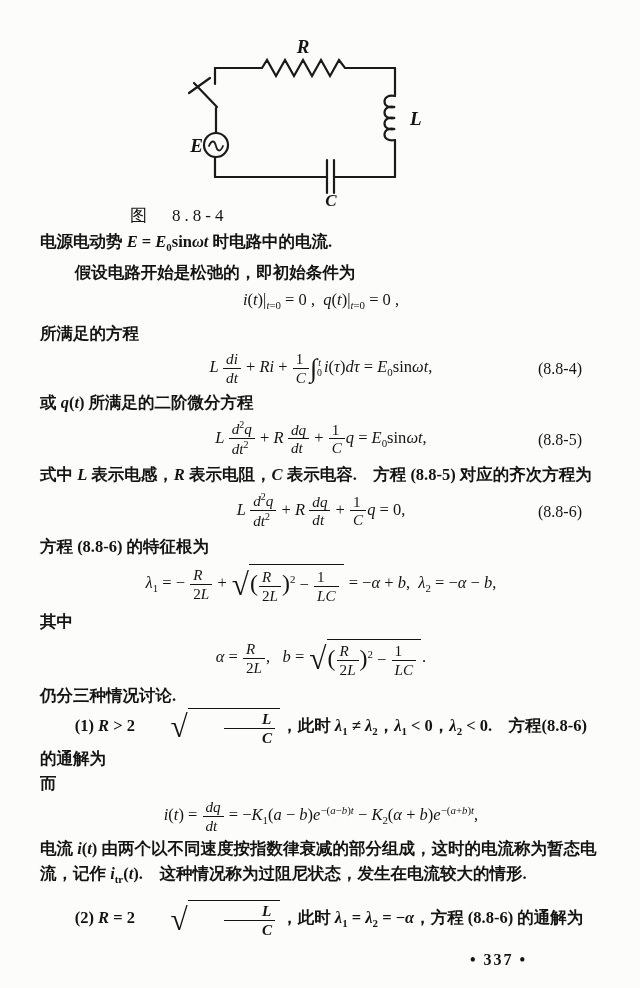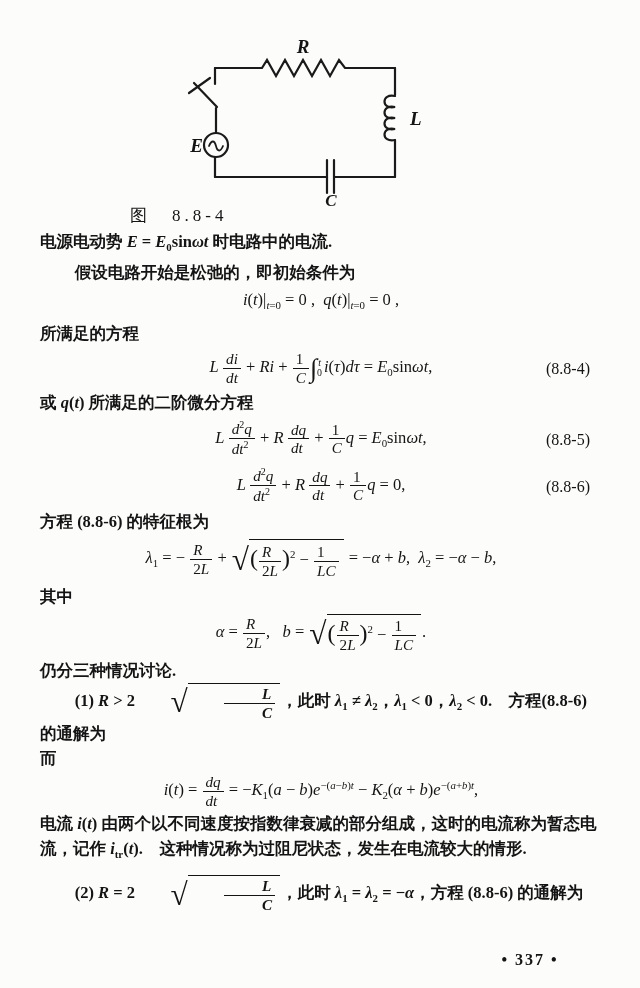--- a/index.html
+++ b/index.html
@@ -21,35 +21,35 @@
   
   .content{
     position:absolute;left:40px;top:229px;width:562px;
     font-size:16.5px;line-height:25px;
   }
   p{margin:0;font-weight:bold;}
   .indent{text-indent:2.1em;}
   .just{text-align:justify;}
   .eqrow{position:relative;text-align:center;padding:5px 0;}
   .eqrow.tight{padding:2px 0;}
-  .eqnum{position:absolute;right:12px;top:50%;transform:translateY(-50%);font-size:16px;}
+  .eqnum{position:absolute;right:20px;top:50%;transform:translateY(-50%);font-size:16px;}
   
   .m i{font-family:"Liberation Serif",serif;}
   .fr{display:inline-block;vertical-align:middle;text-align:left;line-height:1.05;font-size:0.92em;margin:0 1px;}
   .fn{display:block;border-bottom:1px solid #141414;padding:0 3px 1px;}
   .fd{display:block;padding:1px 3px 0;}
   .sq{display:inline-flex;align-items:center;vertical-align:middle;margin:0 1px;}
   .rx{font-size:1.9em;line-height:.8;font-style:normal;}
   .rd{border-top:1.5px solid #141414;padding:2px 4px 0 1px;display:inline-block;}
   .big{font-size:1.6em;vertical-align:middle;line-height:0;}
   .lims{display:inline-flex;flex-direction:column;justify-content:space-between;height:2em;font-size:0.6em;line-height:1;vertical-align:middle;margin-right:2px;}
   .bp{font-size:1.45em;line-height:0;vertical-align:-0.08em;font-style:normal;}
   sup,sub{font-size:0.66em;}
   
-  .page-num{position:absolute;left:470px;top:951px;width:120px;text-align:center;
+  .page-num{position:absolute;left:470px;top:951px;width:120px;text-align:left;
     font-size:16px;font-weight:bold;letter-spacing:2px;}
 </style>
 </head>
 <body>
 
 <div class="figure-wrap">
   <svg width="640" height="230" viewBox="0 0 640 230">
     <g stroke="#1a1a1a" stroke-width="2.2" fill="none" stroke-linecap="round">
 
       <g>
@@ -104,20 +104,21 @@
           <span><i>t</i></span>
           <span>0</span>
         </span><i>i</i>(<i>τ</i>)<i>dτ</i> = <i>E</i><sub>0</sub>sin<i>ωt</i>,</span>
     <span class="eqnum">(8.8-4)</span>
   </div>
   <p>或 <i>q</i>(<i>t</i>) 所满足的二阶微分方程</p>
   <div class="eqrow">
     <span class="eq"><i>L</i> <span class="fr"><span class="fn"><i>d</i><sup>2</sup><i>q</i></span><span class="fd"><i>dt</i><sup>2</sup></span></span> + <i>R</i> <span class="fr"><span class="fn"><i>dq</i></span><span class="fd"><i>dt</i></span></span> + <span class="fr"><span class="fn">1</span><span class="fd"><i>C</i></span></span><i>q</i> = <i>E</i><sub>0</sub>sin<i>ωt</i>,</span>
     <span class="eqnum">(8.8-5)</span>
   </div>
+  <p class="just">式中 <i>L</i> 表示电感，<i>R</i> 表示电阻，<i>C</i> 表示电容.　方程 (8.8-5) 对应的齐次方程为</p>
   <div class="eqrow">
     <span class="eq"><i>L</i> <span class="fr"><span class="fn"><i>d</i><sup>2</sup><i>q</i></span><span class="fd"><i>dt</i><sup>2</sup></span></span> + <i>R</i> <span class="fr"><span class="fn"><i>dq</i></span><span class="fd"><i>dt</i></span></span> + <span class="fr"><span class="fn">1</span><span class="fd"><i>C</i></span></span><i>q</i> = 0,</span>
     <span class="eqnum">(8.8-6)</span>
   </div>
   <p>方程 (8.8-6) 的特征根为</p>
   <div class="eqrow">
     <span class="eq"><i>λ</i><sub>1</sub> = − <span class="fr"><span class="fn"><i>R</i></span><span class="fd">2<i>L</i></span></span> + <span class="sq">
           <span class="rx">√</span>
           <span class="rd"><span class="bp">(</span><span class="fr"><span class="fn"><i>R</i></span><span class="fd">2<i>L</i></span></span><span class="bp">)</span><sup>2</sup> − <span class="fr"><span class="fn">1</span><span class="fd"><i>LC</i></span></span></span>
         </span> = −<i>α</i> + <i>b</i>, &nbsp;<i>λ</i><sub>2</sub> = −<i>α</i> − <i>b</i>,</span>

